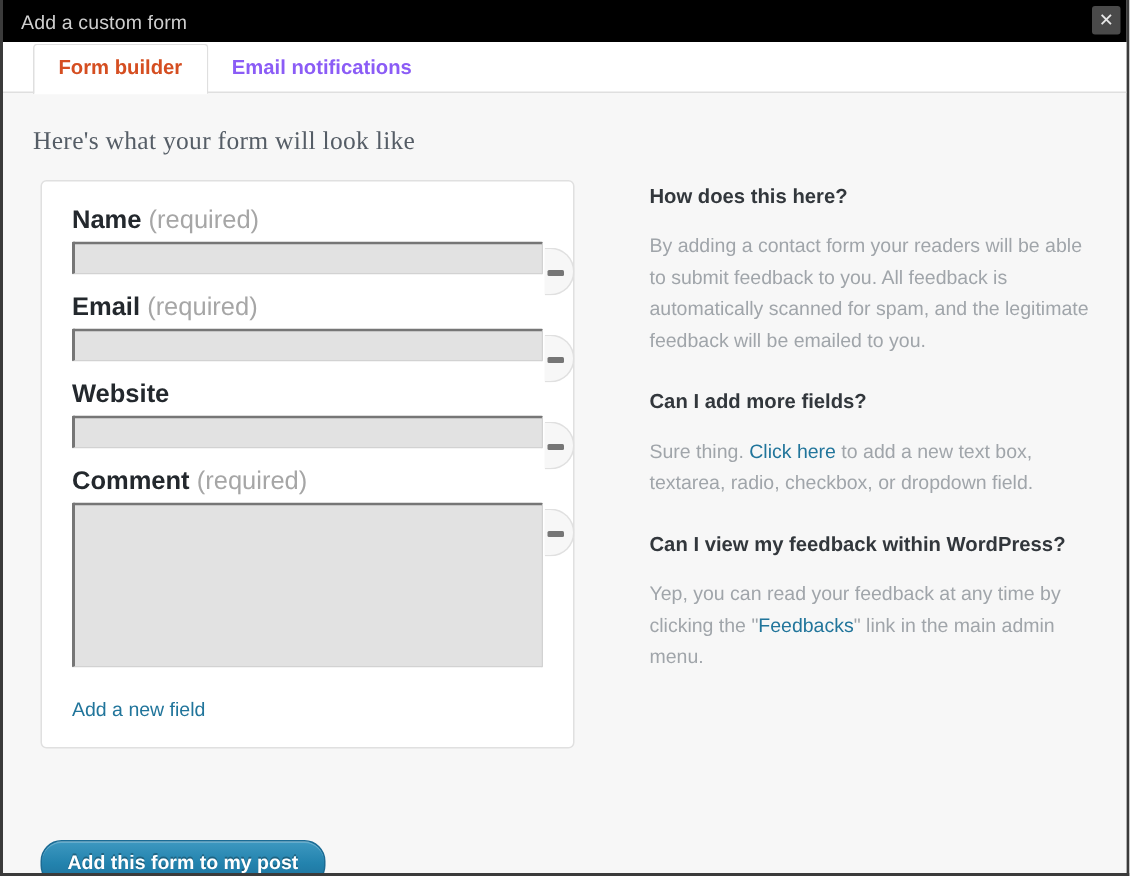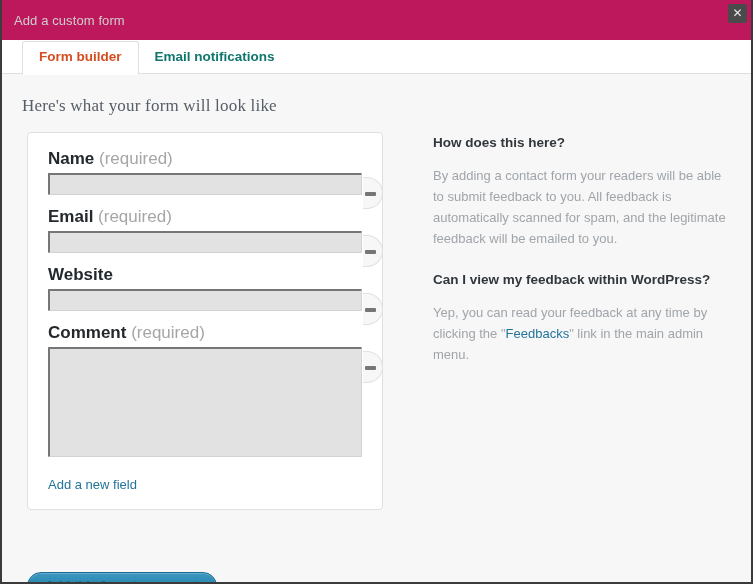--- a/index.html
+++ b/index.html
@@ -19,22 +19,22 @@
     box-sizing: border-box;
     background: #f7f7f7;
     border-left: 2px solid #3b3b3b;
     border-right: 2px solid #3b3b3b;
     border-bottom: 2px solid #3b3b3b;
     overflow: hidden;
   }
 
   
   .titlebar {
-    height: 40px;
-    background: #be185d;
+    height: 28px;
+    background: #000000;
     display: flex;
     align-items: center;
     position: relative;
     margin-left: -2px;
     margin-right: -2px;
     padding-left: 2px;
   }
   .titlebar-title {
     color: #cfcfcf;
     font-size: 13px;
@@ -87,21 +87,21 @@
   .tab.active {
     color: #d54e21;
     background: #ffffff;
     border: 1px solid #dfdfdf;
     border-bottom: 1px solid #ffffff;
     border-radius: 3px 3px 0 0;
     margin-bottom: -1px;
     padding: 6px 16px 8px 16px;
   }
   .tab.inactive {
-    color: #0f766e;
+    color: #8b5cf6;
     text-align: right;
   }
 
   
   .content {
     background: #f7f7f7;
     height: calc(584px - 28px - 34px);
     box-sizing: border-box;
     padding: 0 16px;
     position: relative;
@@ -320,20 +320,26 @@
 
       <div class="faq">
 
         <div class="faq-block">
           <h2 class="faq-q">How does this here?</h2>
           <p class="faq-a">
             <span>By adding a contact form your readers will be able to submit feedback to you. All feedback is automatically scanned for spam, and the legitimate feedback will be emailed to you.</span>
           </p>
         </div>
 
+        <div class="faq-block">
+          <h2 class="faq-q">Can I add more fields?</h2>
+          <p class="faq-a">
+            <span>Sure thing. </span><a>Click here</a><span> to add a new text box, textarea, radio, checkbox, or dropdown field.</span>
+          </p>
+        </div>
 
         <div class="faq-block">
           <h2 class="faq-q">Can I view my feedback within WordPress?</h2>
           <p class="faq-a">
             <span>Yep, you can read your feedback at any time by clicking the "</span><a>Feedbacks</a><span>" link in the main admin menu.</span>
           </p>
         </div>
 
       </div>
     </div>

